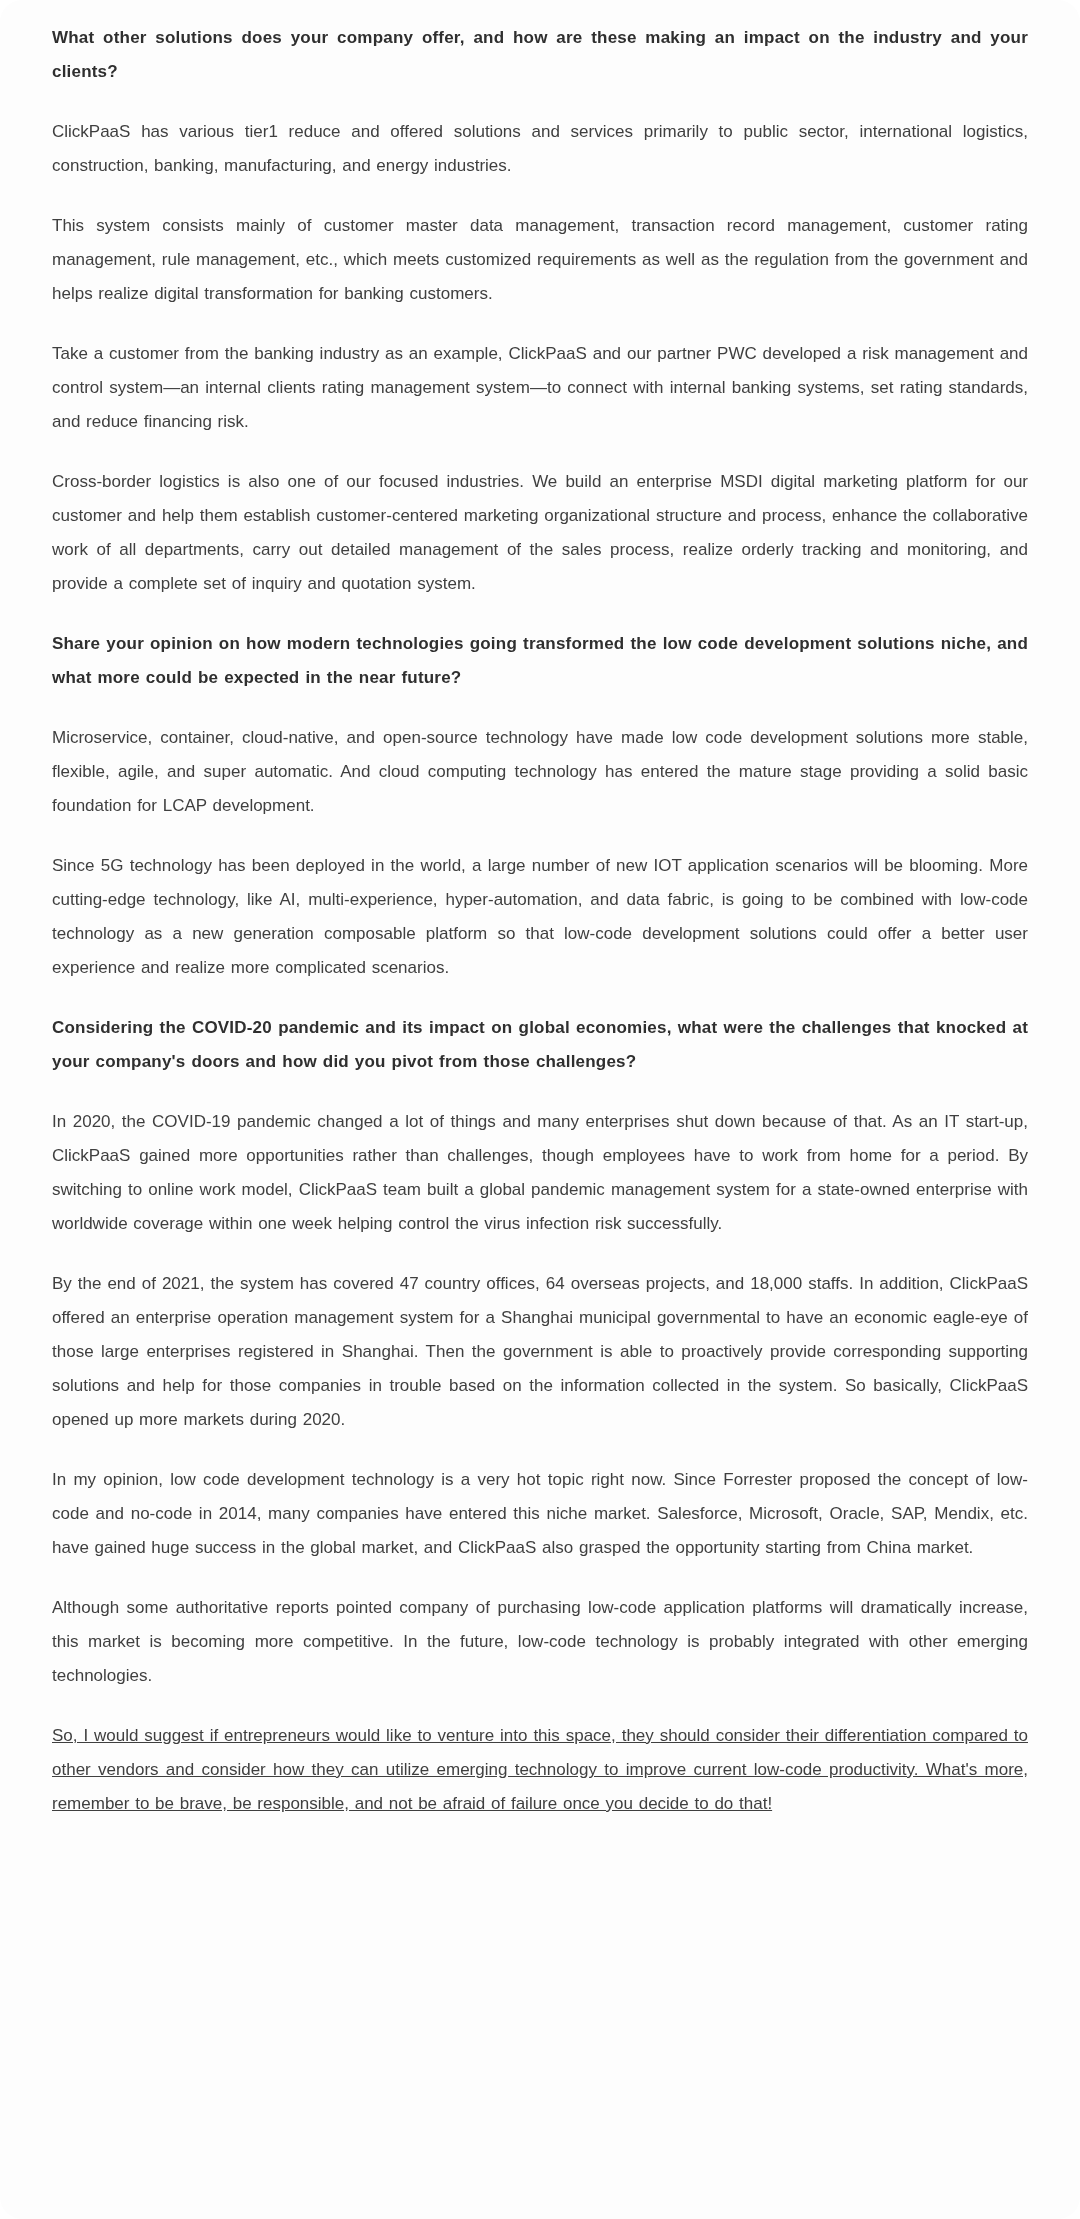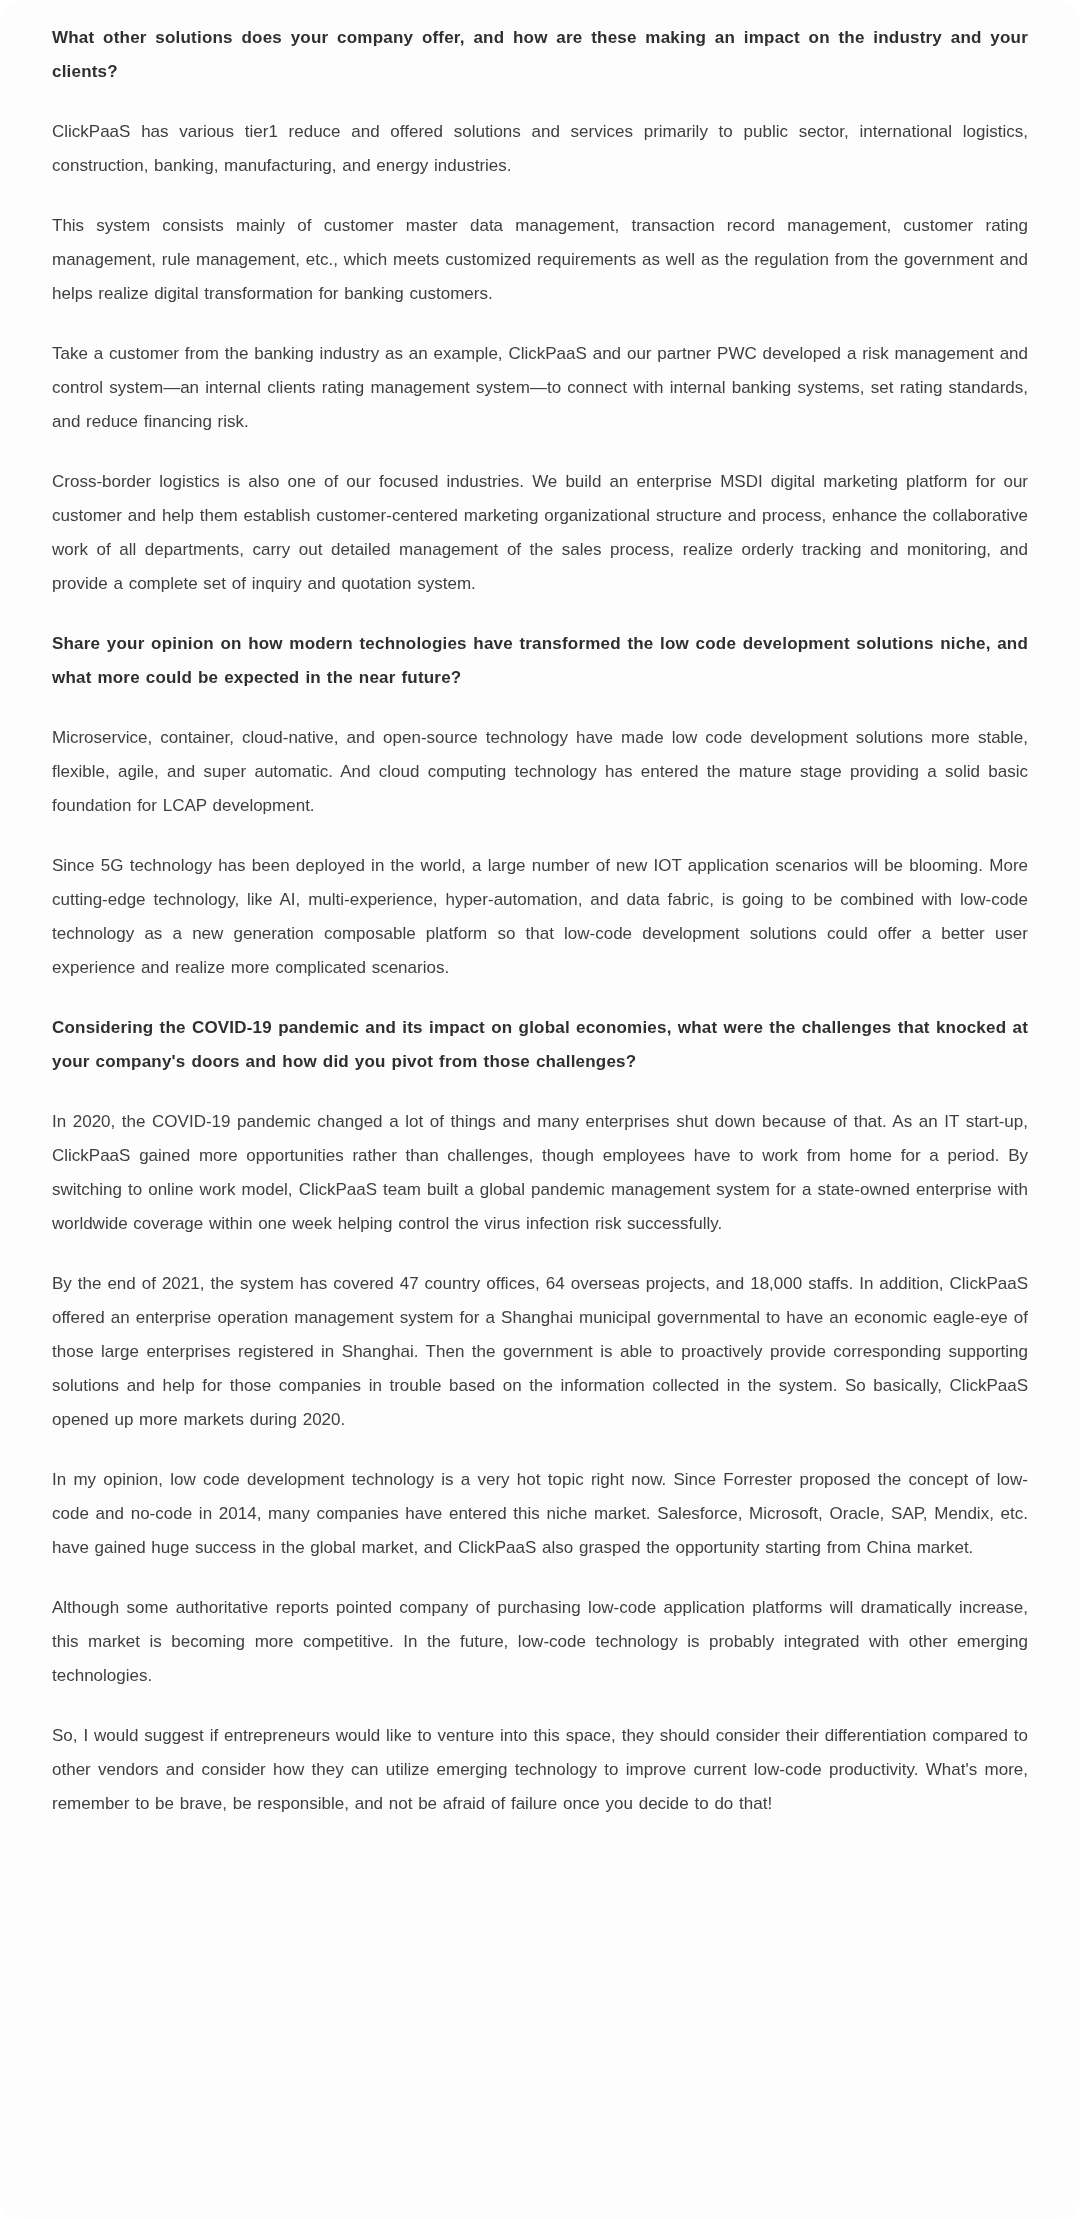--- a/index.html
+++ b/index.html
@@ -17,42 +17,42 @@
     padding: 21px 52px 30px 52px;
     border-radius: 22px;
   }
   .block {
     font-size: 17px;
     line-height: 34px;
     text-align: justify;
     margin-bottom: 26px;
     word-spacing: 1px;
   }
-  .block:last-child { margin-bottom: 0; }
+  .block:last-child { margin-bottom: 0; text-decoration: underline; }
   .question {
     font-weight: bold;
     color: #2f2f2f;
     letter-spacing: 0.2px;
   }
   .answer {
     font-weight: normal;
     color: #3f3f3f;
   }
 </style>
 </head>
 <body>
 
 <div class="page">
   <p class="block question">What other solutions does your company offer, and how are these making an impact on the industry and your clients?</p>
   <p class="block answer">ClickPaaS has various tier1 reduce and offered solutions and services primarily to public sector, international logistics, construction, banking, manufacturing, and energy industries.</p>
   <p class="block answer">This system consists mainly of customer master data management, transaction record management, customer rating management, rule management, etc., which meets customized requirements as well as the regulation from the government and helps realize digital transformation for banking customers.</p>
   <p class="block answer">Take a customer from the banking industry as an example, ClickPaaS and our partner PWC developed a risk management and control system—an internal clients rating management system—to connect with internal banking systems, set rating standards, and reduce financing risk.</p>
   <p class="block answer">Cross-border logistics is also one of our focused industries. We build an enterprise MSDI digital marketing platform for our customer and help them establish customer-centered marketing organizational structure and process, enhance the collaborative work of all departments, carry out detailed management of the sales process, realize orderly tracking and monitoring, and provide a complete set of inquiry and quotation system.</p>
-  <p class="block question">Share your opinion on how modern technologies have transformed the low code development solutions niche, and what more could be expected in the near future?</p>
+  <p class="block question">Share your opinion on how modern technologies going transformed the low code development solutions niche, and what more could be expected in the near future?</p>
   <p class="block answer">Microservice, container, cloud-native, and open-source technology have made low code development solutions more stable, flexible, agile, and super automatic. And cloud computing technology has entered the mature stage providing a solid basic foundation for LCAP development.</p>
   <p class="block answer">Since 5G technology has been deployed in the world, a large number of new IOT application scenarios will be blooming. More cutting-edge technology, like AI, multi-experience, hyper-automation, and data fabric, is going to be combined with low-code technology as a new generation composable platform so that low-code development solutions could offer a better user experience and realize more complicated scenarios.</p>
-  <p class="block question">Considering the COVID-19 pandemic and its impact on global economies, what were the challenges that knocked at your company's doors and how did you pivot from those challenges?</p>
+  <p class="block question">Considering the COVID-20 pandemic and its impact on global economies, what were the challenges that knocked at your company's doors and how did you pivot from those challenges?</p>
   <p class="block answer">In 2020, the COVID-19 pandemic changed a lot of things and many enterprises shut down because of that. As an IT start-up, ClickPaaS gained more opportunities rather than challenges, though employees have to work from home for a period. By switching to online work model, ClickPaaS team built a global pandemic management system for a state-owned enterprise with worldwide coverage within one week helping control the virus infection risk successfully.</p>
   <p class="block answer">By the end of 2021, the system has covered 47 country offices, 64 overseas projects, and 18,000 staffs. In addition, ClickPaaS offered an enterprise operation management system for a Shanghai municipal governmental to have an economic eagle-eye of those large enterprises registered in Shanghai. Then the government is able to proactively provide corresponding supporting solutions and help for those companies in trouble based on the information collected in the system. So basically, ClickPaaS opened up more markets during 2020.</p>
   <p class="block answer">In my opinion, low code development technology is a very hot topic right now. Since Forrester proposed the concept of low-code and no-code in 2014, many companies have entered this niche market. Salesforce, Microsoft, Oracle, SAP, Mendix, etc. have gained huge success in the global market, and ClickPaaS also grasped the opportunity starting from China market.</p>
   <p class="block answer">Although some authoritative reports pointed company of purchasing low-code application platforms will dramatically increase, this market is becoming more competitive. In the future, low-code technology is probably integrated with other emerging technologies.</p>
   <p class="block answer">So, I would suggest if entrepreneurs would like to venture into this space, they should consider their differentiation compared to other vendors and consider how they can utilize emerging technology to improve current low-code productivity. What's more, remember to be brave, be responsible, and not be afraid of failure once you decide to do that!</p>
 </div>
 
 </body></html>

